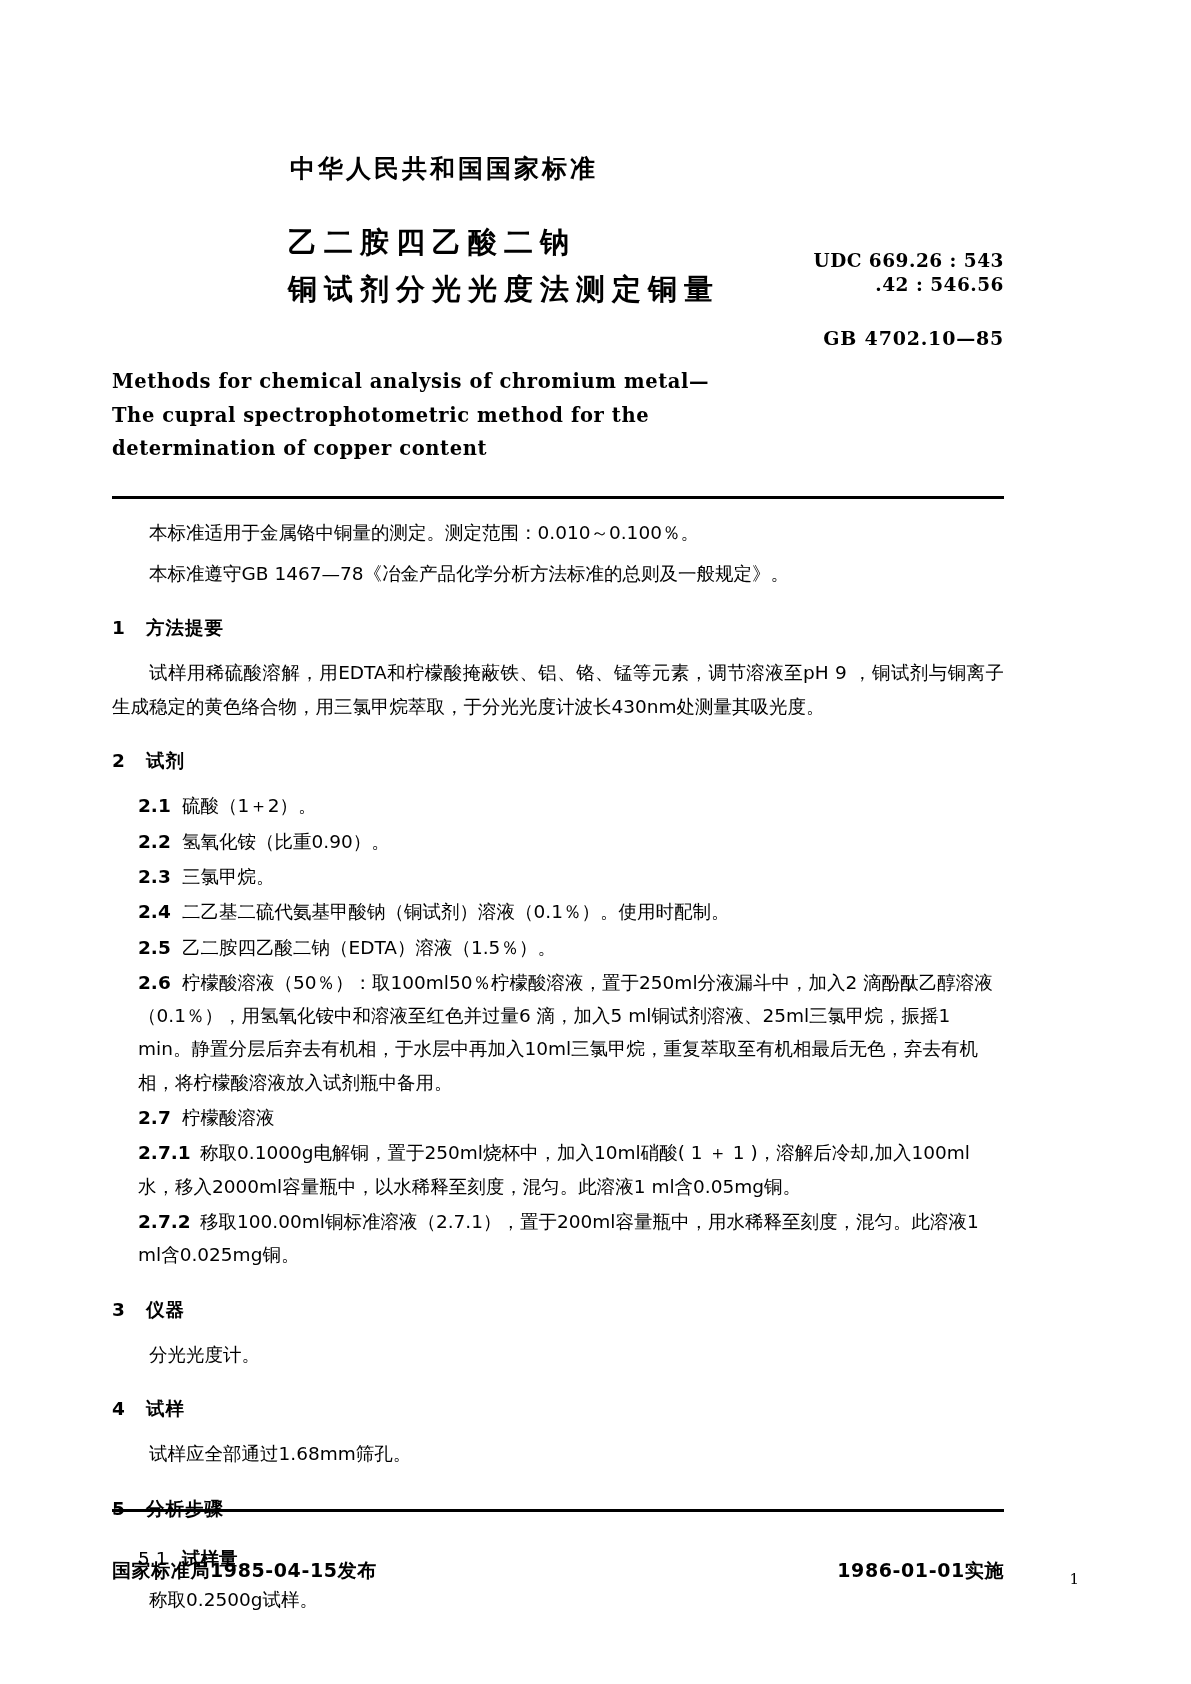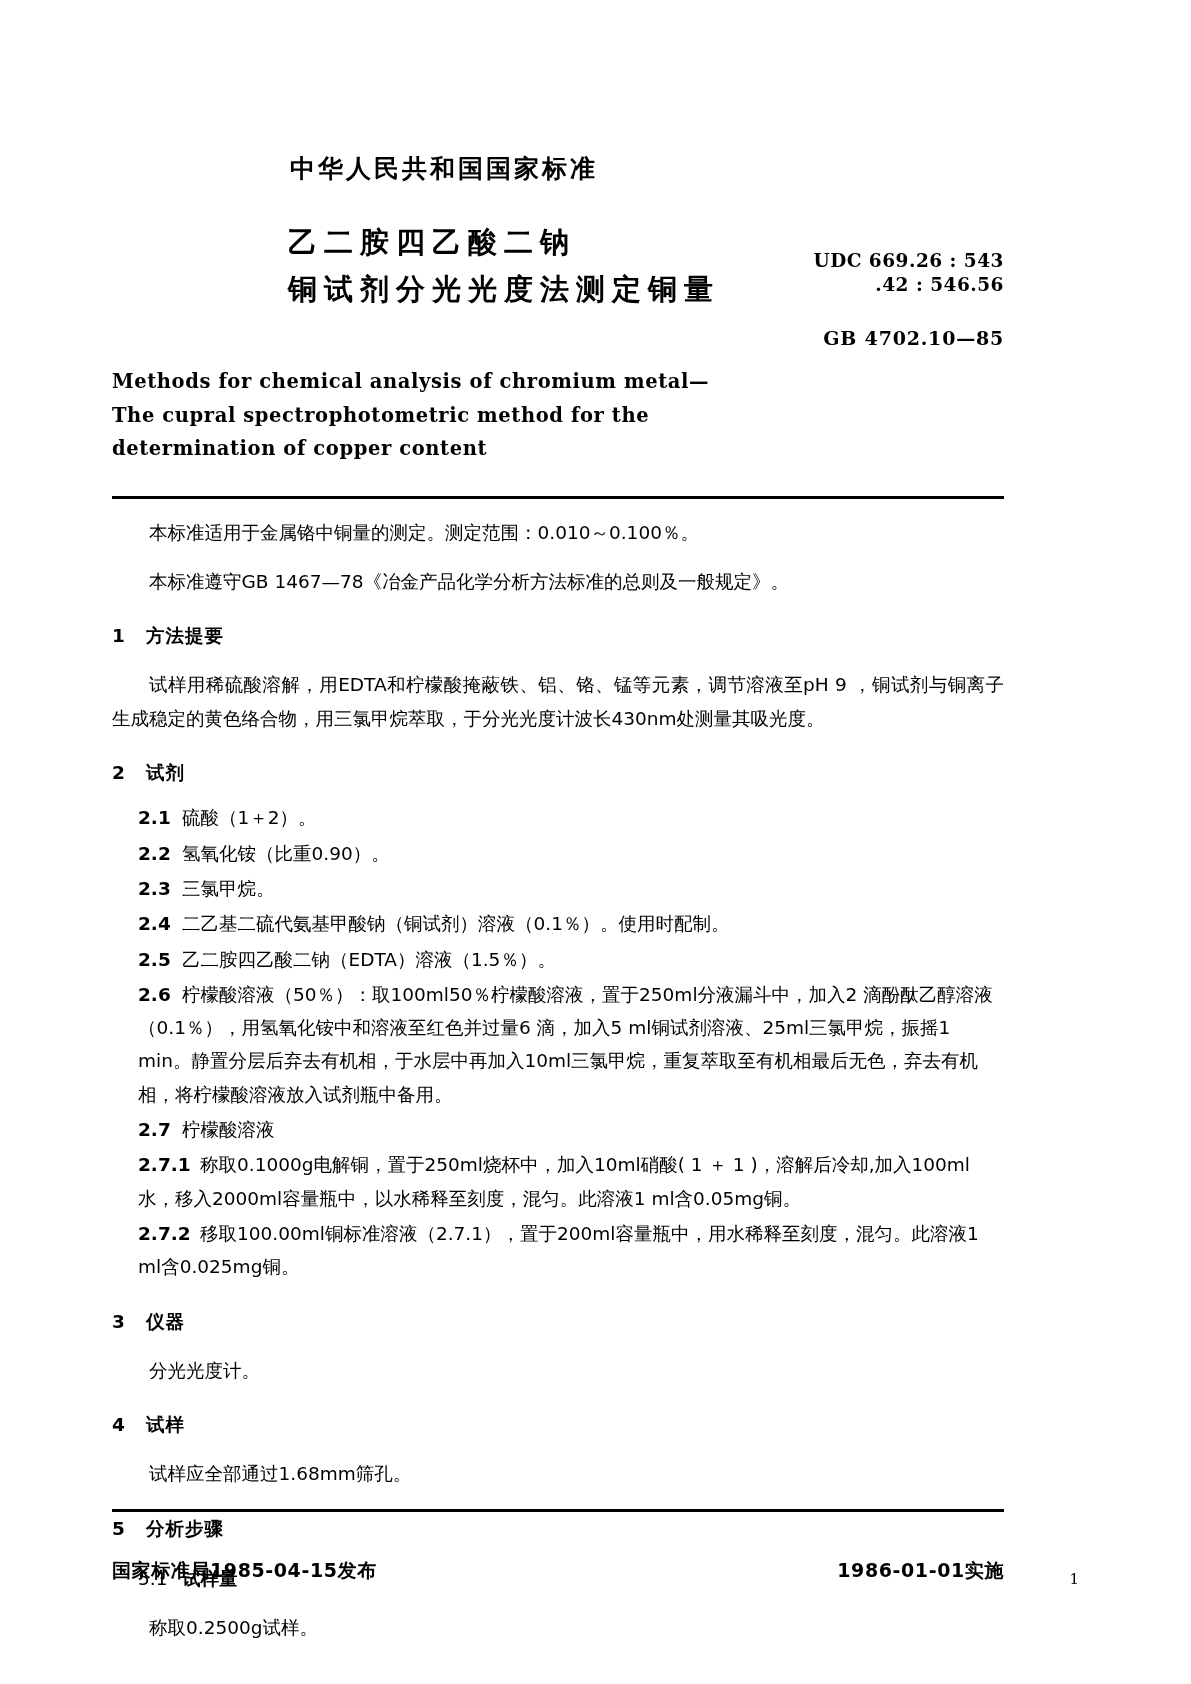--- a/index.html
+++ b/index.html
@@ -86,21 +86,21 @@
   }
 
   
   .body {
     margin-top: 17px;
     font-size: 18.5px;
     line-height: 1.80;
   }
   .para {
     text-indent: 2em;
-    margin: 16px 0 1px 0;
+    margin: 8px 0 1px 0;
     text-align: justify;
   }
   .sec-head {
     font-weight: 700;
     margin: 21px 0 12px 0;
     font-size: 18.5px;
     letter-spacing: 1px;
   }
   .sec-head .num {
     display: inline-block;

